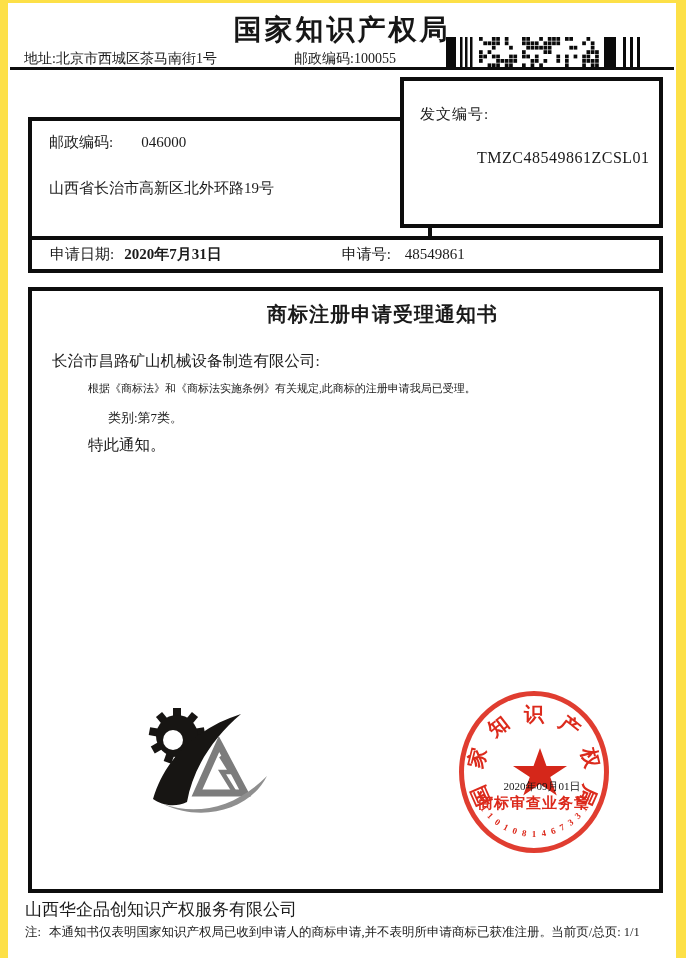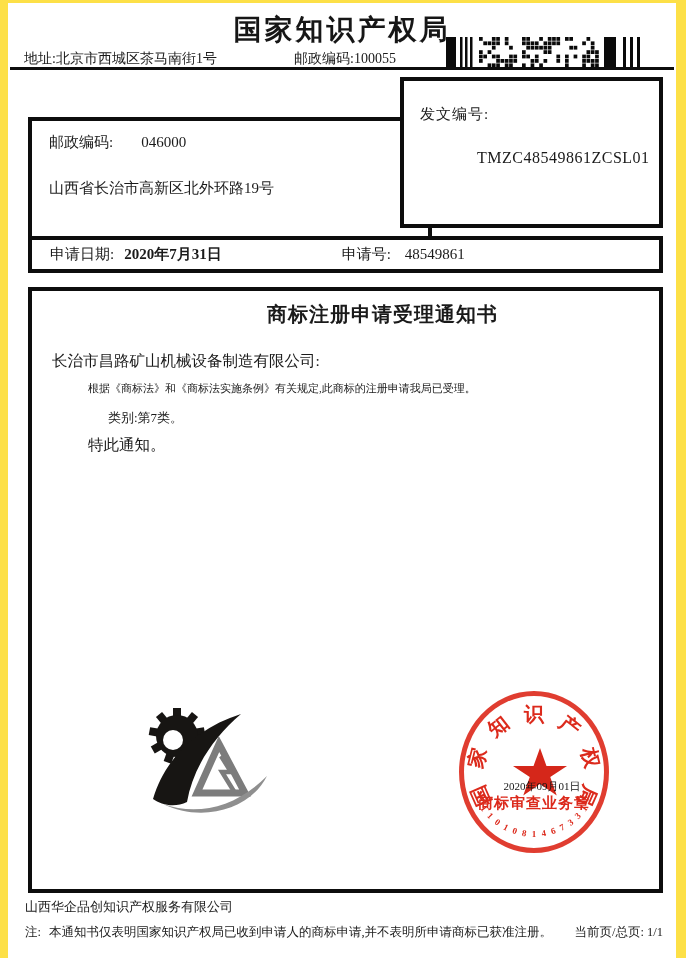--- a/index.html
+++ b/index.html
@@ -65,24 +65,24 @@
   .seal-star { left:54px; top:57px; width:54px; height:50px; background:#d5271a;
                clip-path:polygon(50% 0%,62% 36%,100% 36%,69% 58%,81% 95%,50% 72%,19% 95%,31% 58%,0% 36%,38% 36%); }
   .seal-date { left:13px; top:88px; width:140px; text-align:center;
                font-size:11px; color:#161616; z-index:5; }
   .seal-caption { left:0; top:103px; width:100%; text-align:center;
                font-size:15px; font-weight:bold; color:#dc2a1c; letter-spacing:1px; }
   .seal-serial span { position:absolute; left:50%; top:50%;
                font-size:9px; font-weight:bold; color:#dc2a1c; }
 
   
-  .agency-line { left:17px; top:895px; font-size:13px; }
+  .agency-line { left:17px; top:895px; font-size:17px; }
   .note-line   { left:17px; top:921px; font-size:12.5px; }
   .note-line .note-label { margin-right:8px; }
-  .page-indicator { left:520px; top:921px; width:135px; font-size:12.5px; text-align:right; }
+  .page-indicator { left:520px; top:921px; width:135px; font-size:12.5px; text-align:center; }
 </style>
 </head>
 <body>
 
 <div id="screen">
   <div class="page">
 
     <div class="abs doc-title">国家知识产权局</div>
     <div class="abs hq-address">地址:北京市西城区茶马南街1号</div>
     <div class="abs hq-postal">邮政编码:100055</div>

